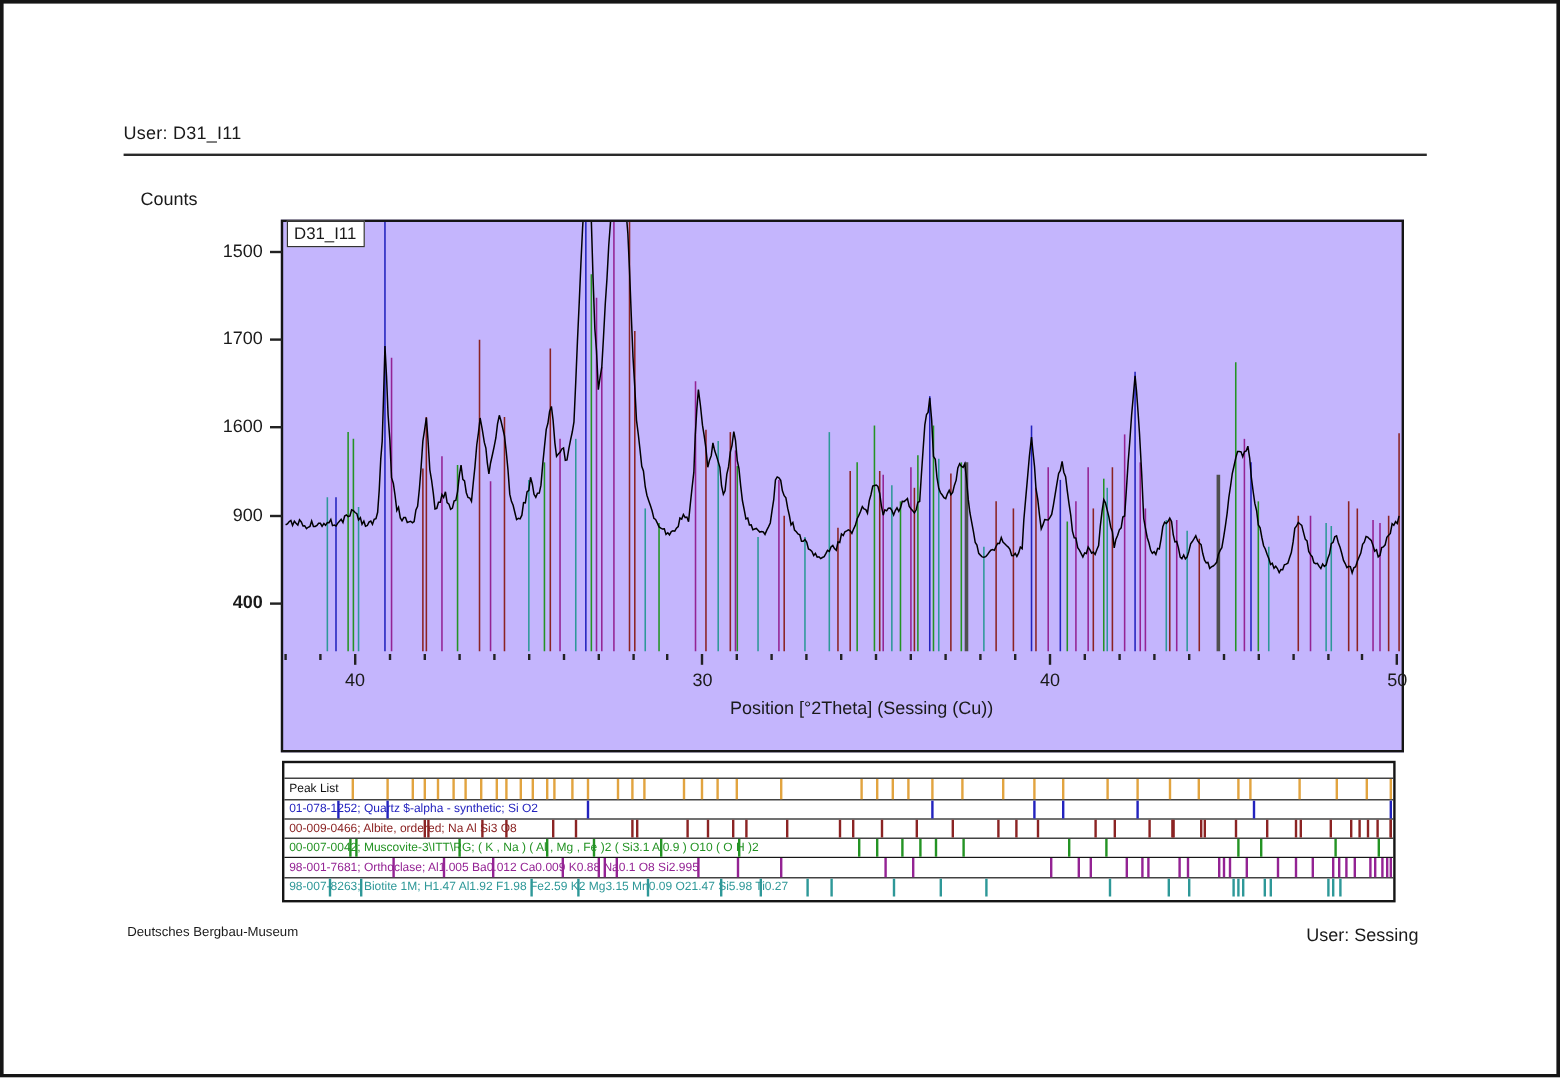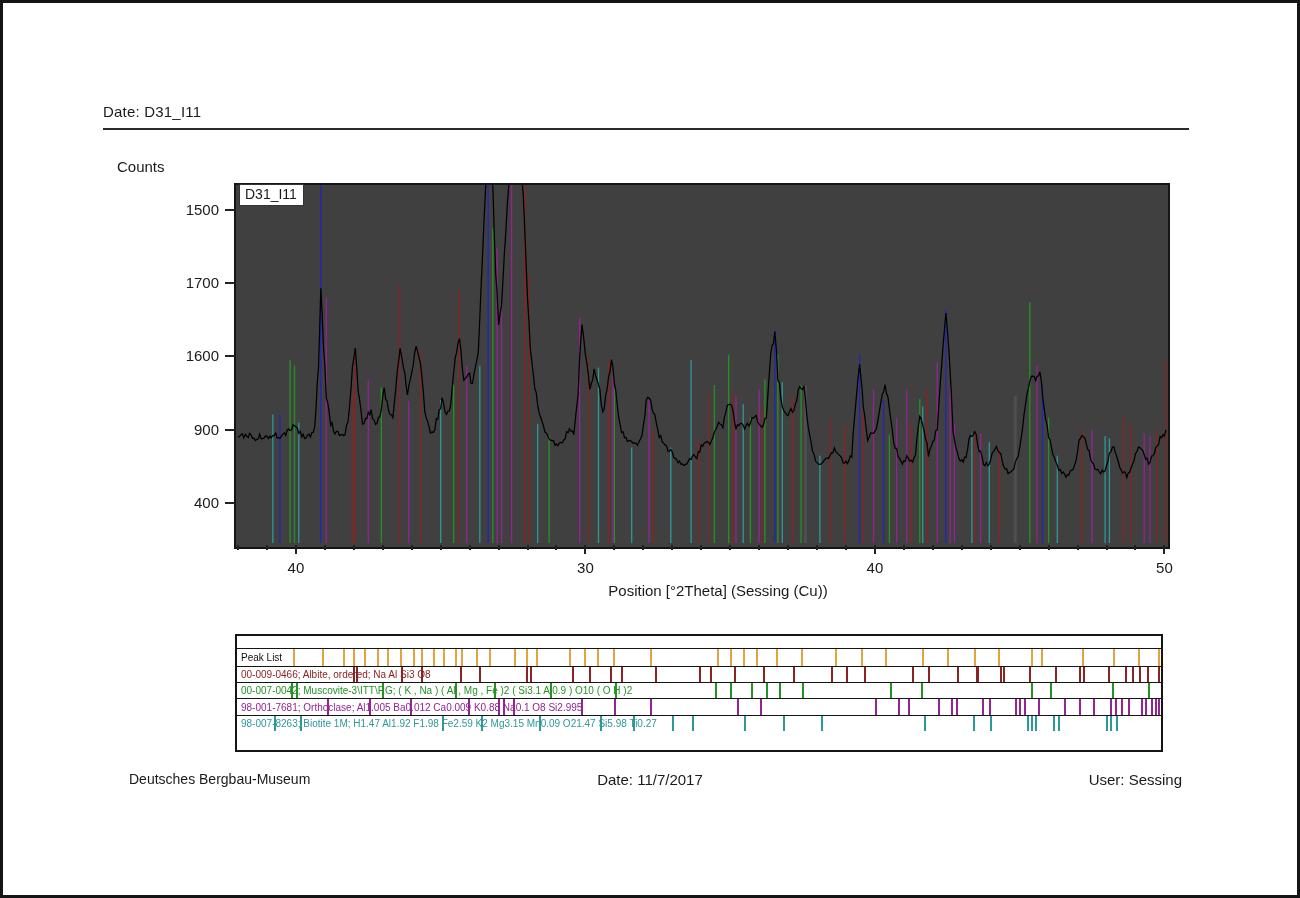--- a/index.html
+++ b/index.html
@@ -3,46 +3,46 @@
 <meta charset="utf-8">
 <style>
   * { margin:0; padding:0; box-sizing:border-box; }
   html,body { width:1300px; height:898px; background:#ffffff; }
   body { font-family:"Liberation Sans", sans-serif; color:#1a1a1a; position:relative; }
   .page { position:absolute; left:0; top:0; width:1300px; height:898px; background:#fff;
           border:3px solid #151515; overflow:hidden; }
   .file-label { position:absolute; left:100px; top:100px; font-size:15px; letter-spacing:0.2px; }
   .header-rule { position:absolute; left:100px; top:125px; width:1086px; height:2px; background:#2a2a2a; }
   .counts-label { position:absolute; left:114px; top:155px; font-size:15px; }
-  .chart { position:absolute; left:231px; top:180px; width:936px; height:366px;
-           border:2px solid #151515; background:#404040; }
+  .chart { position:absolute; left:231px; top:180px; width:936px; height:444px;
+           border:2px solid #151515; background:#c4b5fd; }
   .chart svg { position:absolute; left:0; top:0; }
   .sample-box { position:absolute; left:3px; top:-1px; border:1px solid #333; background:#fff;
                 font-size:14px; padding:1px 6px 2px 5px; line-height:17px; }
   .ytick { position:absolute; left:222px; width:10px; height:2px; background:#222; }
   .ylab  { position:absolute; left:140px; width:76px; text-align:right; font-size:15px; }
   .xtick { position:absolute; width:2px; background:#222; top:542px; }
   .xlab  { position:absolute; width:60px; text-align:center; top:556px; font-size:15px; }
   .xaxis-title { position:absolute; left:350px; width:730px; top:579px; text-align:center; font-size:15px; }
   .ptable { position:absolute; left:232px; top:631px; width:928px; height:118px;
             border:2px solid #151515; background:#fff; }
   .trow { position:relative; width:100%; overflow:hidden; border-top:1px solid #151515; }
   .trow.first { border-top:none; }
   .trow .rlabel { position:absolute; left:4px; top:0; white-space:nowrap; font-size:10px; z-index:1; }
   .ptick { position:absolute; top:0; width:2px; z-index:2; }
-  .footer-left  { position:absolute; left:126px;  top:768px; font-size:14px; }
+  .footer-left  { position:absolute; left:103px;  top:768px; font-size:11px; }
   .footer-center{ position:absolute; left:447px; width:400px; text-align:center; top:768px; font-size:15px; }
   .footer-right { position:absolute; right:115px; top:768px; font-size:15px; text-align:right; }
 </style>
 </head>
 <body>
 
 <div class="page">
 
-  <div class="file-label">Date: D31_I11</div>
+  <div class="file-label">User: D31_I11</div>
   <div class="header-rule"></div>
 
   <div class="counts-label">Counts</div>
 
   <div class="chart">
     <svg id="plot" width="932" height="358" viewBox="0 0 932 358">
         <g stroke="#2323BE" stroke-width="1.3">
           <line x1="44.0" x2="44.0" y1="358" y2="229.4"></line>
           <line x1="84.8" x2="84.8" y1="358" y2="-10.0"></line>
           <line x1="252.2" x2="252.2" y1="358" y2="-10.0"></line>
@@ -149,21 +149,21 @@
           <line x1="569.4" x2="569.4" y1="358" y2="200.3"></line>
           <line x1="779.3" x2="779.3" y1="358" y2="210.7"></line>
         </g>
         <polyline points="2.0,252.3 3.5,251.6 4.9,249.8 6.4,248.7 7.8,252.9 9.3,249.3 10.7,251.0 12.2,252.6 13.6,248.2 15.1,250.0 16.5,253.3 17.9,253.1 19.4,255.5 20.8,254.4 22.3,253.7 23.7,249.1 25.2,253.8 26.6,253.7 28.1,252.9 29.5,251.0 31.0,251.1 32.4,253.6 33.9,251.3 35.3,252.8 36.8,250.4 38.2,250.6 39.7,247.9 41.1,253.0 42.6,252.6 44.0,253.3 45.5,250.9 46.9,249.3 48.3,247.8 49.8,250.4 51.2,245.0 52.7,244.1 54.1,245.5 55.6,244.9 57.0,239.8 58.5,240.6 59.9,242.1 61.4,243.1 62.8,248.3 64.3,246.4 65.7,251.9 67.2,249.3 68.6,253.6 70.1,252.9 71.5,250.1 73.0,249.2 74.4,252.0 75.8,247.8 77.3,247.2 78.7,241.9 80.0,223.7 81.3,197.6 82.5,182.7 83.7,143.4 84.8,103.3 86.1,128.3 87.4,160.6 88.9,182.0 90.3,213.1 91.8,217.9 93.2,227.7 94.7,240.4 96.1,237.7 97.6,246.6 99.0,248.9 100.5,246.3 101.9,246.3 103.4,250.4 104.8,249.9 106.2,249.4 107.7,250.6 109.1,249.6 110.6,240.0 112.0,236.9 113.5,222.3 114.9,204.6 116.4,182.4 117.8,173.4 119.3,163.1 120.7,182.1 122.2,206.5 123.6,214.8 125.1,226.2 126.5,239.1 128.0,238.6 129.4,233.5 130.9,233.6 132.3,227.2 133.7,229.6 135.2,224.8 136.6,233.8 138.1,235.1 139.5,239.4 141.0,238.4 142.4,232.5 143.9,231.9 145.3,224.6 146.8,211.1 148.2,202.5 149.7,214.4 151.1,215.7 152.6,225.6 154.0,229.5 155.5,230.0 156.9,232.8 158.4,217.3 159.8,203.9 161.3,185.8 162.7,175.7 164.1,163.3 165.9,173.1 167.6,183.7 168.9,188.4 170.1,200.7 171.4,210.0 172.8,200.8 174.3,194.2 175.7,187.6 177.2,180.0 178.6,168.3 180.1,161.1 181.5,165.8 183.0,172.2 184.4,178.3 185.9,191.7 187.3,206.3 188.8,226.8 190.2,232.8 191.6,236.1 193.1,242.3 194.5,248.0 196.0,247.0 197.4,247.4 198.9,244.3 200.3,233.8 201.8,234.1 203.2,224.9 204.7,223.6 206.1,212.7 207.6,218.3 209.0,226.9 210.5,229.4 211.9,226.0 213.4,225.9 214.8,219.3 216.3,201.6 217.7,187.5 219.2,172.8 220.6,167.7 222.0,157.8 223.5,153.7 224.9,165.1 226.4,184.0 227.8,195.3 229.3,193.4 230.7,191.9 232.2,189.1 233.6,188.3 235.1,198.6 236.5,198.3 238.0,189.0 239.4,182.0 240.9,175.0 242.3,166.6 243.8,133.2 245.2,99.5 246.7,66.8 248.1,34.3 249.5,4.8 251.0,-20.0 252.4,-20.0 253.9,-20.0 255.3,-20.0 256.8,-0.3 258.2,46.5 259.7,89.0 261.1,107.5 262.6,139.8 264.0,130.0 265.5,120.7 266.9,96.3 268.4,68.1 269.8,47.4 271.3,19.4 272.7,0.8 274.2,-20.0 275.6,-20.0 277.1,-20.0 278.5,-20.0 279.9,-20.0 281.4,-20.0 282.8,-20.0 284.3,-20.0 285.7,-8.8 287.2,9.4 288.6,40.1 290.1,78.8 291.5,112.6 293.0,137.8 294.4,165.1 295.9,176.9 297.3,189.3 298.8,203.6 300.2,207.4 301.7,220.6 303.1,227.7 304.6,232.2 306.0,236.3 307.4,240.6 308.9,247.0 310.3,247.9 311.8,250.9 313.2,254.1 314.7,255.1 316.1,255.9 317.6,255.7 319.0,260.3 320.5,259.0 321.9,260.7 323.4,258.0 324.8,257.4 326.3,257.7 327.7,255.2 329.2,253.8 330.6,246.7 332.1,247.6 333.5,243.7 335.0,246.3 336.4,245.9 337.8,249.7 339.3,234.8 340.7,221.7 342.2,208.5 343.4,177.2 344.7,155.9 346.0,139.6 347.7,152.9 349.4,169.3 350.9,178.6 352.3,188.8 353.8,204.4 355.2,198.8 356.7,194.7 358.1,184.0 359.6,190.7 361.0,194.7 362.5,199.7 363.9,204.4 365.3,220.0 366.8,226.9 368.2,224.0 369.7,210.1 371.1,204.1 372.6,191.8 374.0,186.1 375.5,174.6 376.9,181.9 378.4,198.8 379.8,205.5 381.3,220.5 382.7,232.3 384.2,239.9 385.6,247.5 387.1,246.8 388.5,252.5 390.0,252.4 391.4,256.4 392.9,255.9 394.3,255.4 395.7,256.8 397.2,258.4 398.6,258.0 400.1,258.3 401.5,260.3 403.0,256.8 404.4,254.0 405.9,250.8 407.3,240.9 408.8,231.2 410.2,215.0 411.7,212.4 413.1,213.1 414.6,215.3 416.0,224.0 417.5,228.1 418.9,229.8 420.4,238.5 421.8,244.6 423.2,252.5 424.7,250.5 426.1,256.7 427.6,258.2 429.0,259.9 430.5,260.7 431.9,266.0 433.4,266.0 434.8,264.6 436.3,267.0 437.7,272.5 439.2,273.3 440.6,274.5 442.1,277.9 443.5,276.1 445.0,279.3 446.4,279.0 447.9,280.5 449.3,279.6 450.8,278.9 452.2,276.4 453.6,273.6 455.1,274.5 456.5,270.8 458.0,269.6 459.4,272.2 460.9,273.6 462.3,266.6 463.8,267.1 465.2,260.0 466.7,261.3 468.1,258.1 469.6,257.4 471.0,256.5 472.5,257.4 473.9,259.5 475.4,255.7 476.8,252.8 478.3,247.3 479.7,244.5 481.1,241.2 482.6,237.2 484.0,239.1 485.5,239.7 486.9,242.6 488.4,232.2 489.8,227.3 491.3,220.1 492.7,219.6 494.2,219.2 495.6,220.4 497.1,226.2 498.5,236.5 500.0,244.3 501.4,239.8 502.9,240.7 504.3,238.5 505.8,238.4 507.2,240.3 508.7,244.1 510.1,240.5 511.5,238.2 513.0,241.1 514.4,238.3 515.9,232.8 517.3,233.0 518.8,231.8 520.2,230.4 521.7,237.0 523.1,239.0 524.6,240.7 526.0,242.4 527.5,239.8 528.9,233.5 530.4,232.9 531.8,211.1 533.3,189.0 534.7,169.0 536.1,160.4 537.4,158.7 538.8,146.5 540.4,165.3 541.9,195.4 543.4,197.7 544.8,212.8 546.3,221.9 547.7,225.5 549.2,227.5 550.6,229.7 552.1,230.5 553.5,226.5 555.0,223.6 556.4,227.2 557.9,225.3 559.3,219.5 560.8,215.1 562.2,205.0 563.7,201.5 565.1,203.5 566.6,204.5 568.0,201.5 569.4,213.9 570.9,231.4 572.3,242.5 573.8,250.5 575.2,258.0 576.7,267.1 578.1,269.2 579.6,276.1 581.0,277.6 582.5,279.1 583.9,279.4 585.4,278.9 586.8,277.4 588.3,275.2 589.7,273.5 591.2,273.0 592.6,273.6 594.1,270.2 595.5,267.7 596.9,267.9 598.4,263.0 599.8,266.7 601.3,268.1 602.7,269.6 604.2,270.9 605.6,272.8 607.1,277.9 608.5,278.1 610.0,276.1 611.4,278.6 612.9,275.8 614.3,270.9 615.8,272.2 617.2,248.1 618.7,230.9 620.1,215.1 621.8,195.4 623.6,179.3 624.8,191.5 626.1,203.8 627.3,222.0 628.8,231.1 630.2,243.8 631.7,255.7 633.1,252.4 634.6,248.0 636.0,248.2 637.5,248.3 638.9,246.4 640.4,243.7 641.8,236.1 643.3,226.9 644.7,218.4 646.2,209.5 647.6,207.0 649.1,199.5 650.5,208.5 652.0,212.2 653.4,224.0 654.8,234.5 656.3,244.5 657.7,257.6 659.2,263.2 660.6,263.4 662.1,271.4 663.5,273.4 665.0,276.3 666.4,279.2 667.9,275.8 669.3,276.3 670.8,270.8 672.2,273.0 673.7,276.0 675.1,275.1 676.6,277.1 678.0,273.1 679.5,269.7 680.9,253.7 682.4,241.0 683.8,231.3 685.2,234.0 686.7,240.1 688.1,246.0 689.6,254.3 691.0,258.1 692.5,271.6 693.9,264.5 695.4,261.1 696.8,256.5 698.3,254.9 699.7,245.9 701.2,245.0 702.6,224.0 704.1,200.5 705.5,182.7 707.0,161.1 708.4,145.3 709.9,128.1 711.1,140.9 712.4,158.7 713.6,176.4 715.4,209.7 717.1,247.1 718.5,254.9 720.0,262.9 721.4,267.3 722.9,273.6 724.3,276.1 725.8,274.8 727.2,277.0 728.7,272.0 730.1,272.5 731.6,264.0 733.0,254.0 734.5,250.2 735.9,251.3 737.4,249.4 738.8,246.7 740.3,249.6 741.7,260.5 743.1,266.6 744.6,266.2 746.0,271.3 747.5,279.3 748.9,280.6 750.4,277.5 751.8,280.7 753.3,279.1 754.7,274.5 756.2,268.2 757.6,266.3 759.1,263.9 760.5,261.5 762.0,265.6 763.4,267.5 764.9,268.9 766.3,276.3 767.8,281.8 769.2,284.0 770.6,283.7 772.1,288.6 773.5,287.4 775.0,286.7 776.4,285.4 777.9,283.6 779.3,277.1 780.8,273.7 782.2,271.4 783.7,262.6 785.1,253.6 786.6,242.8 788.0,229.8 789.5,219.8 790.9,209.6 792.4,203.1 793.8,196.6 795.3,191.3 796.7,191.2 798.2,191.5 799.6,195.6 801.0,191.5 802.5,190.8 803.9,186.8 805.4,196.7 806.8,213.0 808.3,224.6 809.7,234.5 811.2,240.7 812.6,252.5 814.1,254.9 815.5,262.7 817.0,269.8 818.4,272.5 819.9,276.9 821.3,280.3 822.8,285.4 824.2,284.3 825.7,288.5 827.1,286.9 828.5,288.8 830.0,292.2 831.4,289.7 832.9,289.8 834.3,285.7 835.8,285.1 837.2,284.3 838.7,279.6 840.1,275.5 841.6,266.6 843.0,255.3 844.5,253.3 845.9,250.4 847.4,251.7 848.8,252.8 850.3,258.8 851.7,264.3 853.2,265.8 854.6,274.5 856.1,277.2 857.5,278.9 858.9,284.0 860.4,284.7 861.8,284.4 863.3,287.0 864.7,288.7 866.2,285.0 867.6,287.0 869.1,285.8 870.5,280.4 872.0,276.5 873.4,268.0 874.9,266.9 876.3,262.4 877.8,261.6 879.2,267.1 880.7,271.1 882.1,276.0 883.6,282.0 885.0,284.6 886.4,288.0 887.9,286.9 889.3,287.2 890.8,292.5 892.2,288.1 893.7,287.3 895.1,282.7 896.6,279.1 898.0,275.9 899.5,268.6 900.9,266.8 902.4,262.1 903.8,262.6 905.3,264.1 906.7,265.3 908.2,269.6 909.6,274.3 911.1,273.1 912.5,279.1 914.0,277.7 915.4,271.3 916.8,270.8 918.3,269.0 919.7,262.7 921.2,261.0 922.6,259.5 924.1,251.5 925.5,252.8 927.0,249.7 928.4,251.2 929.9,244.9" fill="none" stroke="#000000" stroke-width="1.25"></polyline>
       </svg>
     <div class="sample-box">D31_I11</div>
   </div>
 
   <div id="axes">
       <div class="ytick" style="top: 499px;"></div>
-      <div class="ylab" style="top: 491px;">400</div>
+      <div class="ylab" style="top: 491px; font-weight: bold;">400</div>
       <div class="ytick" style="top: 425.7px;"></div>
       <div class="ylab" style="top: 417.7px;">900</div>
       <div class="ytick" style="top: 352.4px;"></div>
       <div class="ylab" style="top: 344.4px;">1600</div>
       <div class="ytick" style="top: 279.1px;"></div>
       <div class="ylab" style="top: 271.1px;">1700</div>
       <div class="ytick" style="top: 205.8px;"></div>
       <div class="ylab" style="top: 197.8px;">1500</div>
       <div class="xtick" style="left: 234.026px; height: 5px;"></div>
       <div class="xtick" style="left: 262.976px; height: 5px;"></div>
@@ -248,20 +248,32 @@
         <div class="ptick" style="left: 737.4px; height: 18px; background: rgb(226, 164, 64);"></div>
         <div class="ptick" style="left: 760.5px; height: 18px; background: rgb(226, 164, 64);"></div>
         <div class="ptick" style="left: 793.8px; height: 18px; background: rgb(226, 164, 64);"></div>
         <div class="ptick" style="left: 803.9px; height: 18px; background: rgb(226, 164, 64);"></div>
         <div class="ptick" style="left: 844.5px; height: 18px; background: rgb(226, 164, 64);"></div>
         <div class="ptick" style="left: 876.3px; height: 18px; background: rgb(226, 164, 64);"></div>
         <div class="ptick" style="left: 900.9px; height: 18px; background: rgb(226, 164, 64);"></div>
         <div class="ptick" style="left: 921px; height: 18px; background: rgb(226, 164, 64);"></div>
       </div>
       <div class="trow" style="height: 16px;">
+        <span class="rlabel" style="color: rgb(35, 35, 190); line-height: 16px;">01-078-1252; Quartz $-alpha - synthetic; Si O2</span>
+        <div class="ptick" style="left: 44px; height: 16px; background: rgb(35, 35, 190);"></div>
+        <div class="ptick" style="left: 84.8px; height: 16px; background: rgb(35, 35, 190);"></div>
+        <div class="ptick" style="left: 252.2px; height: 16px; background: rgb(35, 35, 190);"></div>
+        <div class="ptick" style="left: 538.8px; height: 16px; background: rgb(35, 35, 190);"></div>
+        <div class="ptick" style="left: 623.6px; height: 16px; background: rgb(35, 35, 190);"></div>
+        <div class="ptick" style="left: 647.6px; height: 16px; background: rgb(35, 35, 190);"></div>
+        <div class="ptick" style="left: 709.9px; height: 16px; background: rgb(35, 35, 190);"></div>
+        <div class="ptick" style="left: 806.5px; height: 16px; background: rgb(35, 35, 190);"></div>
+        <div class="ptick" style="left: 921px; height: 16px; background: rgb(35, 35, 190);"></div>
+      </div>
+      <div class="trow" style="height: 16px;">
         <span class="rlabel" style="color: rgb(139, 35, 35); line-height: 16px;">00-009-0466; Albite, ordered; Na Al Si3 O8</span>
         <div class="ptick" style="left: 116.4px; height: 16px; background: rgb(139, 35, 35);"></div>
         <div class="ptick" style="left: 119.3px; height: 16px; background: rgb(139, 35, 35);"></div>
         <div class="ptick" style="left: 163.6px; height: 16px; background: rgb(139, 35, 35);"></div>
         <div class="ptick" style="left: 184.4px; height: 16px; background: rgb(139, 35, 35);"></div>
         <div class="ptick" style="left: 222.6px; height: 16px; background: rgb(139, 35, 35);"></div>
         <div class="ptick" style="left: 288.6px; height: 16px; background: rgb(139, 35, 35);"></div>
         <div class="ptick" style="left: 293px; height: 16px; background: rgb(139, 35, 35);"></div>
         <div class="ptick" style="left: 352.3px; height: 16px; background: rgb(139, 35, 35);"></div>
         <div class="ptick" style="left: 372.6px; height: 16px; background: rgb(139, 35, 35);"></div>
@@ -379,16 +391,15 @@
         <div class="ptick" style="left: 873.4px; height: 16px; background: rgb(46, 152, 152);"></div>
         <div class="ptick" style="left: 789.5px; height: 16px; background: rgb(46, 152, 152);"></div>
         <div class="ptick" style="left: 793.8px; height: 16px; background: rgb(46, 152, 152);"></div>
         <div class="ptick" style="left: 798.2px; height: 16px; background: rgb(46, 152, 152);"></div>
         <div class="ptick" style="left: 815.5px; height: 16px; background: rgb(46, 152, 152);"></div>
         <div class="ptick" style="left: 879.2px; height: 16px; background: rgb(46, 152, 152);"></div>
       </div>
     </div>
 
   <div class="footer-left">Deutsches Bergbau-Museum</div>
-  <div class="footer-center">Date: 11/7/2017</div>
   <div class="footer-right">User: Sessing</div>
 
 </div>
 
 </body></html>

